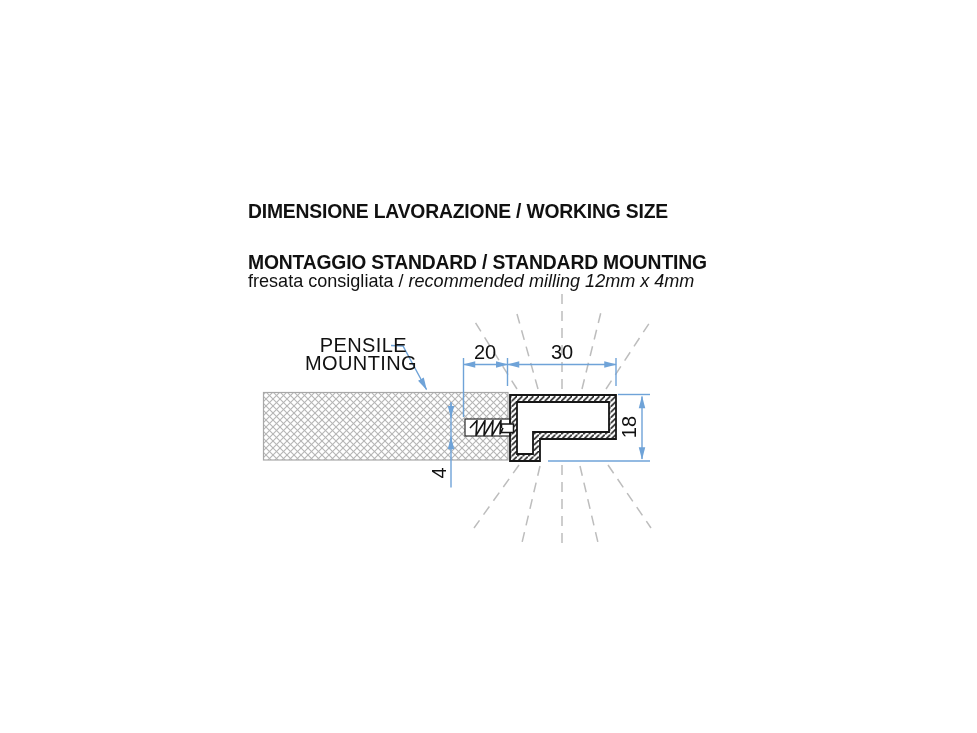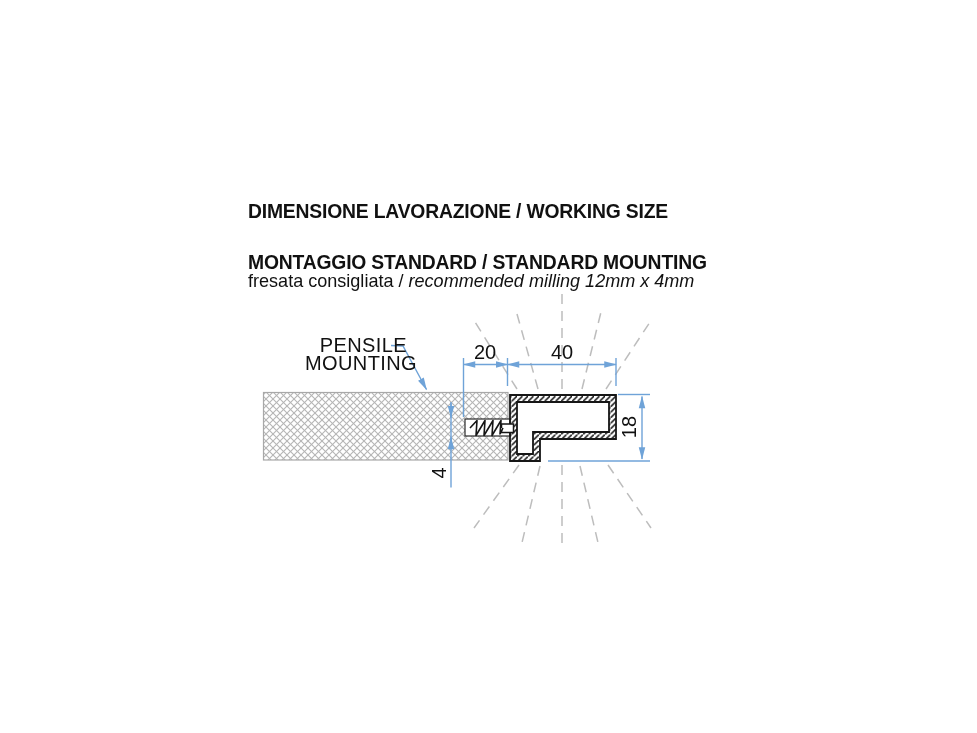--- a/index.html
+++ b/index.html
@@ -110,17 +110,17 @@
   <span>fresata consigliata / </span><span class="it">recommended milling 12mm x 4mm</span>
 </div>
 
 <div class="abs callout" style="left:305px;top:337px;">
   <div>PENSILE</div>
   <div>MOUNTING</div>
 </div>
 
 <div class="abs dim" style="left:461px;top:342px;width:48px;">20</div>
 
-<div class="abs dim" style="left:508px;top:342px;width:108px;">40</div>
+<div class="abs dim" style="left:508px;top:342px;width:108px;">30</div>
 
 <div class="abs dim vert" style="left:609px;top:417px;width:40px;height:20px;">18</div>
 
 <div class="abs dim vert" style="left:418px;top:464px;width:40px;height:18px;">4</div>
 
 </body></html>

